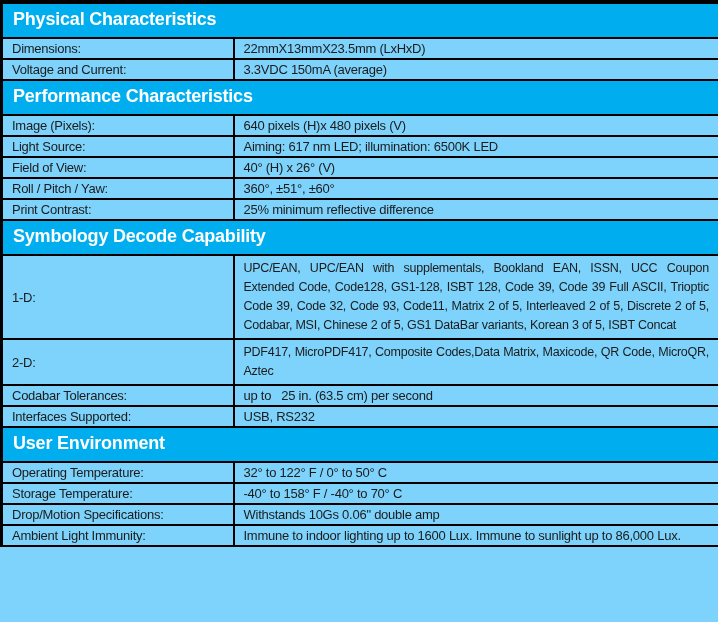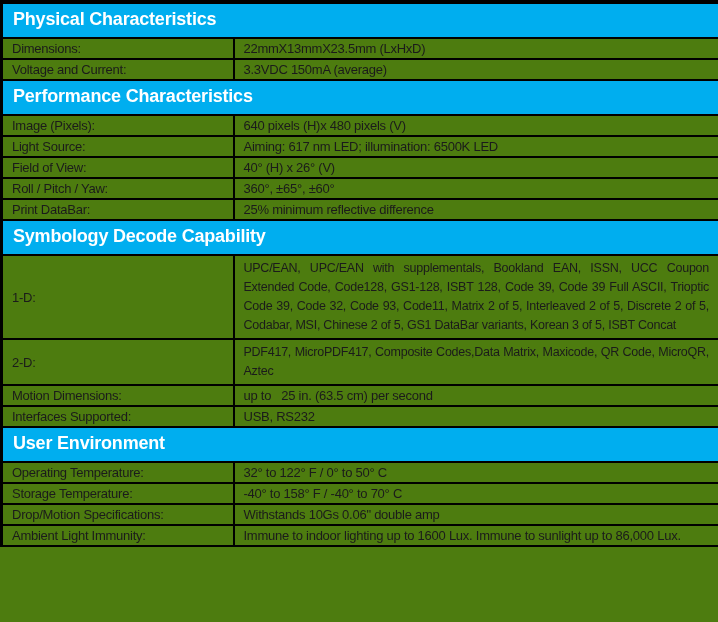--- a/index.html
+++ b/index.html
@@ -3,21 +3,21 @@
 <meta charset="utf-8">
 <style>
   :root { --accent:#00AEEF; --line:#000000; --ink:#1b1b1b; --head-ink:#ffffff; }
   * { box-sizing: border-box; margin: 0; padding: 0; }
   html, body { background: #ffffff; }
   body {
     width: 718px; height: 622px; overflow: hidden;
     font-family: "Liberation Sans", sans-serif;
     color: var(--ink);
   }
-  .sheet { width: 718px; height: 622px; overflow: hidden; background: #4d7c0f; }
+  .sheet { width: 718px; height: 622px; overflow: hidden; background: #7dd3fc; }
   table.spec {
     width: 718px;
     border-collapse: collapse;
     table-layout: fixed;
     border-left: 3px solid var(--line);
     border-top: 4px solid var(--line);
   }
   td { border: 2px solid var(--line); vertical-align: middle; }
   td:last-child, td.section { border-right: none; }
   td.section {
@@ -80,40 +80,40 @@
       <tr>
         <td class="label">Light Source:</td>
         <td class="value">Aiming: 617 nm LED; illumination: 6500K LED</td>
       </tr>
       <tr>
         <td class="label">Field of View:</td>
         <td class="value">40° (H) x 26° (V)</td>
       </tr>
       <tr>
         <td class="label">Roll / Pitch / Yaw:</td>
-        <td class="value">360°, ±65°, ±60°</td>
+        <td class="value">360°, ±51°, ±60°</td>
       </tr>
       <tr>
-        <td class="label">Print DataBar:</td>
+        <td class="label">Print Contrast:</td>
         <td class="value">25% minimum reflective difference</td>
       </tr>
 
       <tr>
         <td class="section" colspan="2">Symbology Decode Capability</td>
       </tr>
       <tr>
         <td class="label">1-D:</td>
         <td class="value dense">UPC/EAN, UPC/EAN with supplementals, Bookland EAN, ISSN, UCC Coupon Extended Code, Code128, GS1-128, ISBT 128, Code 39, Code 39 Full ASCII, Trioptic Code 39, Code 32, Code 93, Code11, Matrix 2 of 5, Interleaved 2 of 5, Discrete 2 of 5, Codabar, MSI, Chinese 2 of 5, GS1 DataBar variants, Korean 3 of 5, ISBT Concat</td>
       </tr>
       <tr>
         <td class="label">2-D:</td>
         <td class="value dense">PDF417, MicroPDF417, Composite Codes,Data Matrix, Maxicode, QR Code, MicroQR, Aztec</td>
       </tr>
       <tr>
-        <td class="label">Motion Dimensions:</td>
+        <td class="label">Codabar Tolerances:</td>
         <td class="value">up to &nbsp;&nbsp;25 in. (63.5 cm) per second</td>
       </tr>
       <tr>
         <td class="label">Interfaces Supported:</td>
         <td class="value">USB, RS232</td>
       </tr>
 
       <tr>
         <td class="section" colspan="2">User Environment</td>
       </tr>

